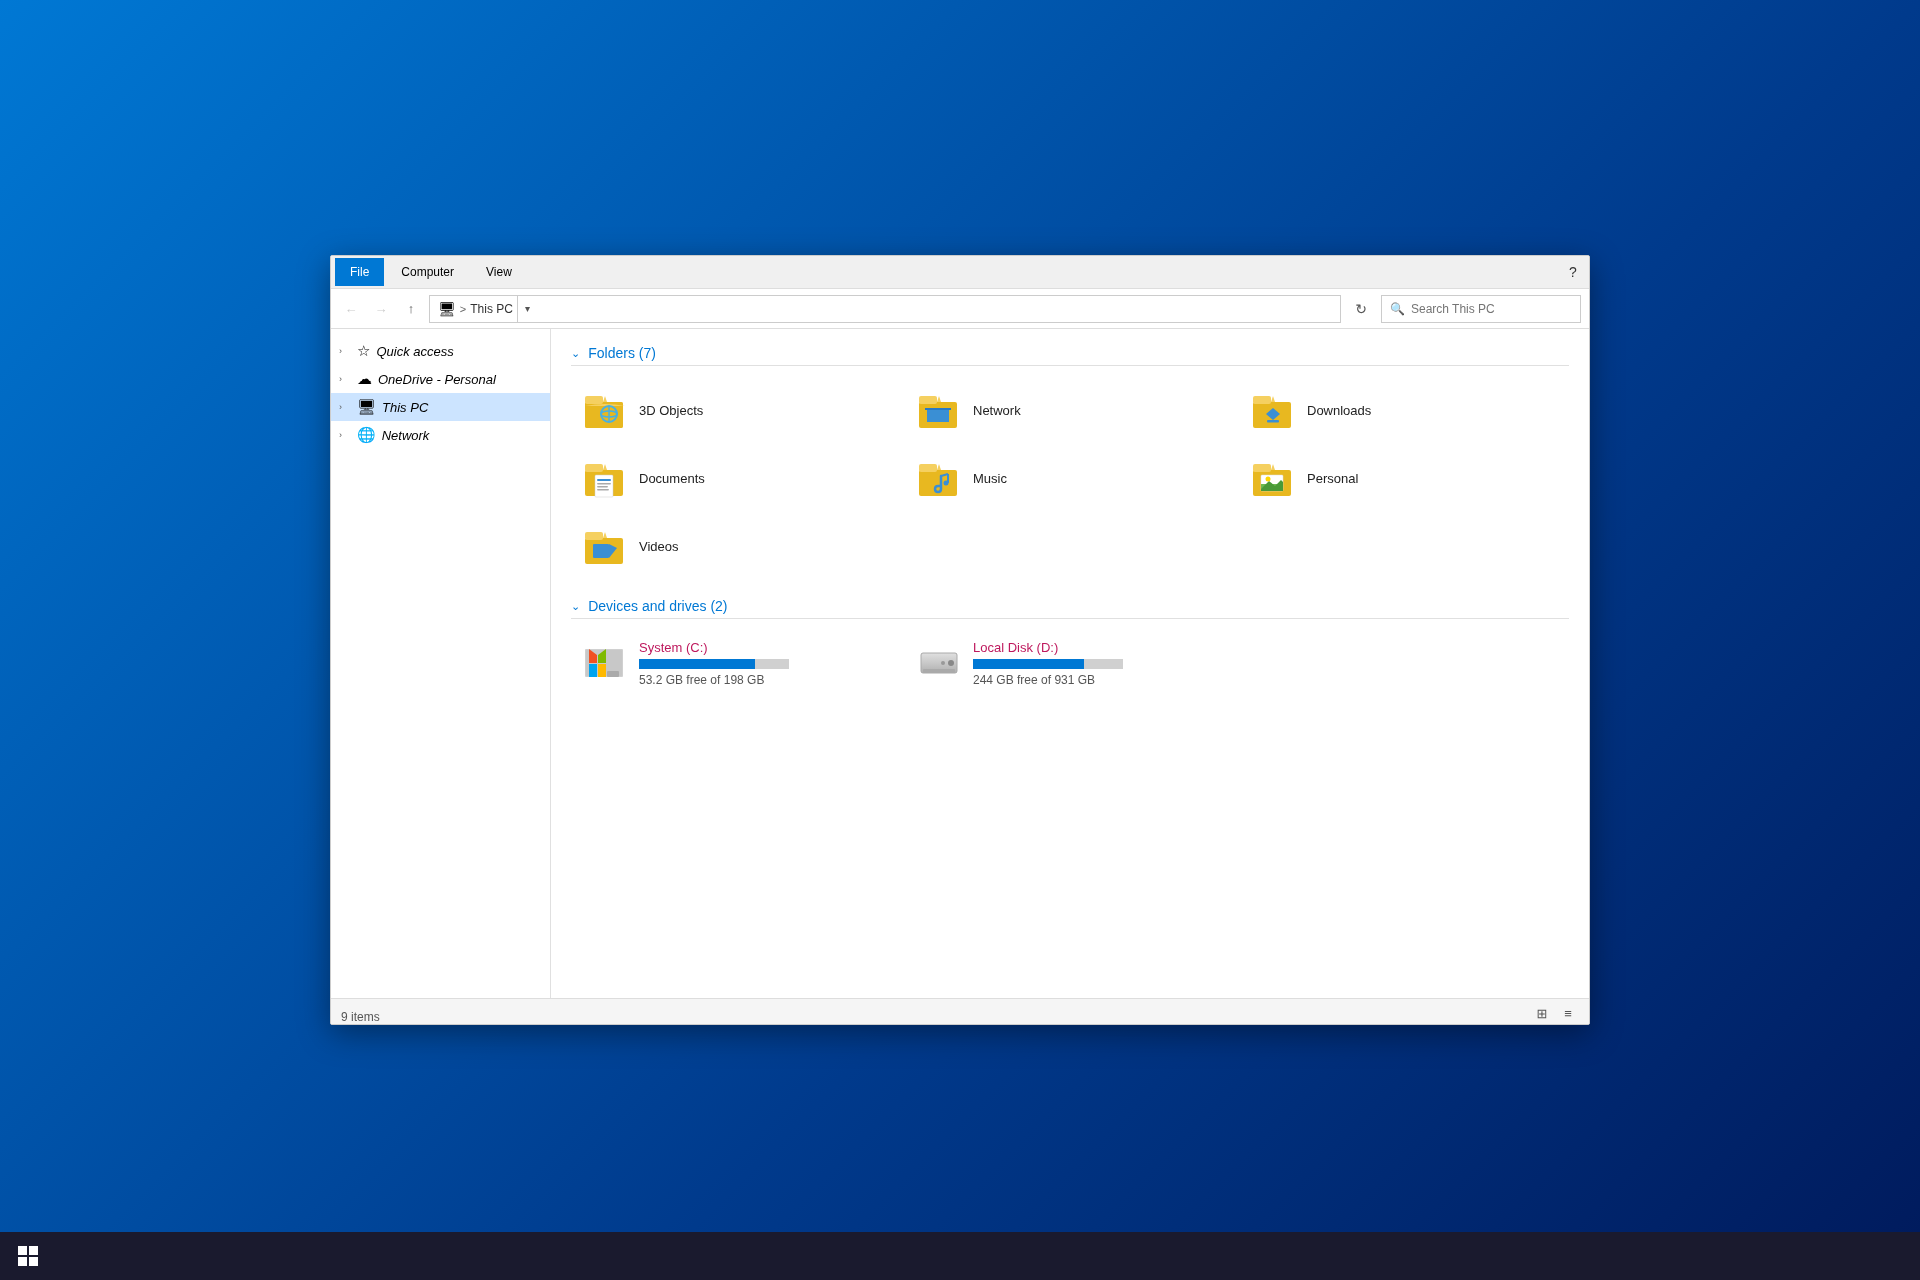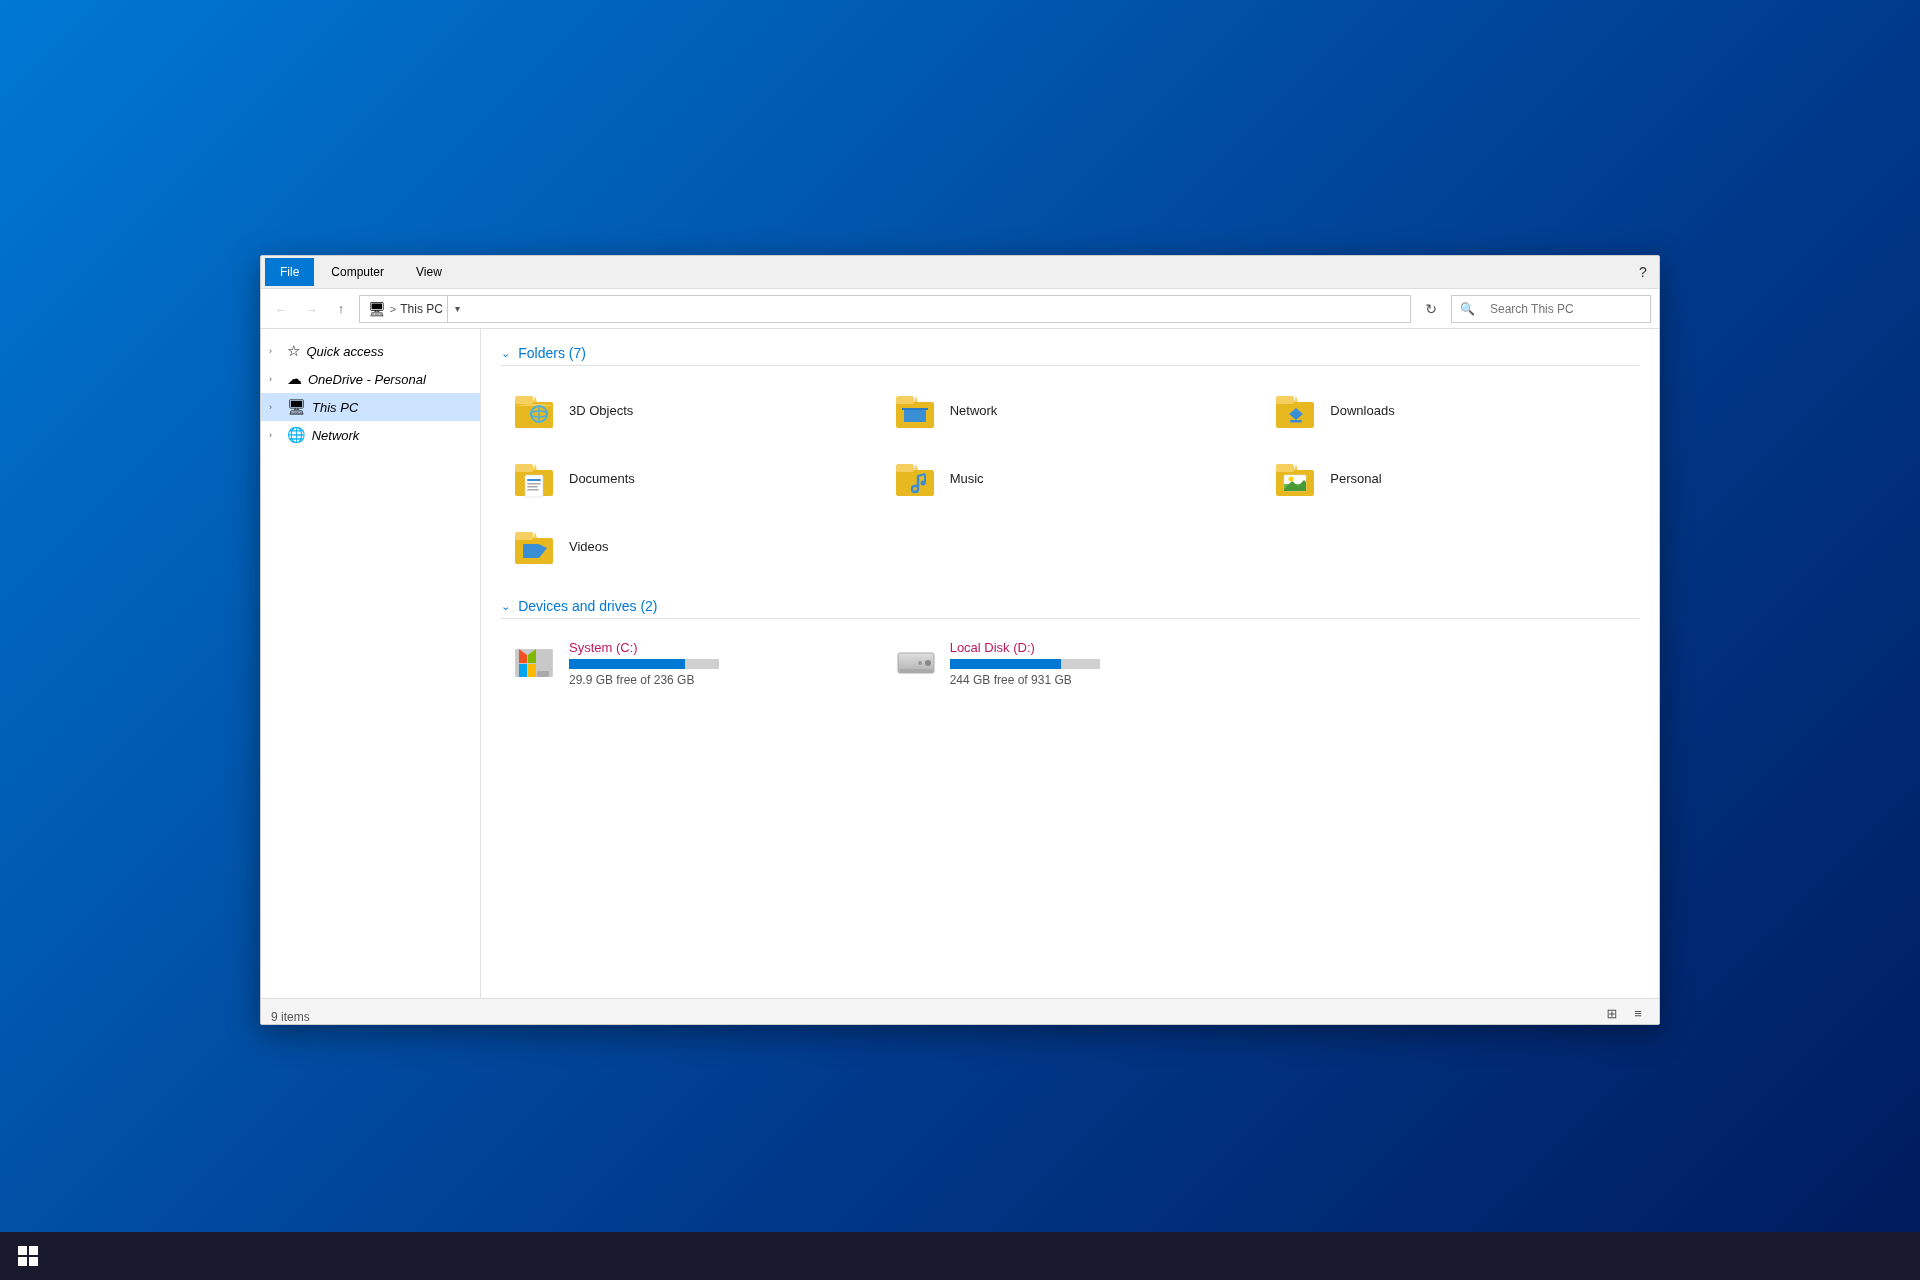--- a/index.html
+++ b/index.html
@@ -39,21 +39,21 @@
       width: 20px;
       height: 20px;
       display: grid;
       grid-template-columns: 1fr 1fr;
       gap: 2px;
     }
     .start-icon div { background: white; }
 
     
     .explorer-window {
-      width: 1400px;
+      width: 1260px;
       height: 770px;
       background: white;
       border: 1px solid #ccc;
       box-shadow: 0 8px 32px rgba(0,0,0,0.4);
       display: flex;
       flex-direction: column;
       border-radius: 2px;
     }
 
     
@@ -174,21 +174,20 @@
       gap: 6px;
     }
     .search-icon { font-size: 12px; color: #888; }
     .search-input {
       border: none;
       outline: none;
       font-size: 12px;
       color: #a21caf;
       width: 150px;
       background: transparent;
-      margin-left: 9px;
     }
 
     
     .main-area {
       display: flex;
       flex: 1;
       overflow: hidden;
     }
 
     
@@ -522,21 +521,21 @@
               <polygon points="16,25 8,25 8,38 16,38" fill="#00a4ef"></polygon>
               <polygon points="17,25 25,25 25,38 17,38" fill="#ffb900"></polygon>
               <rect x="26" y="32" width="12" height="6" rx="1" fill="#aaa"></rect>
             </svg>
           </div>
           <div class="drive-info">
             <div class="drive-name">System (C:)</div>
             <div class="drive-bar-bg">
               <div class="drive-bar-fill" style="width: 77%"></div>
             </div>
-            <div class="drive-free">29.9 GB free of 236 GB</div>
+            <div class="drive-free">53.2 GB free of 198 GB</div>
           </div>
         </div>
 
         <div class="drive-item">
           <div class="drive-icon-wrap">
             <svg width="48" height="48" viewBox="0 0 48 48">
               <rect x="6" y="14" width="36" height="20" rx="2" fill="#c8c8c8"></rect>
               <rect x="6" y="14" width="36" height="20" rx="2" fill="url(#grad1)" stroke="#aaa" stroke-width="1"></rect>
               <defs>
                 <linearGradient id="grad1" x1="0%" y1="0%" x2="0%" y2="100%">

